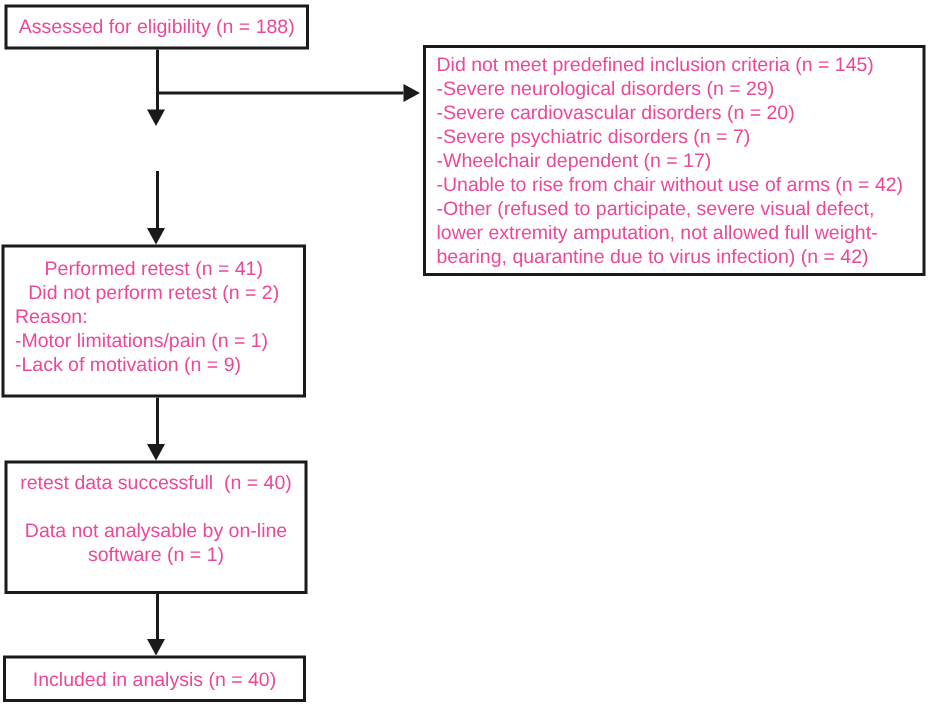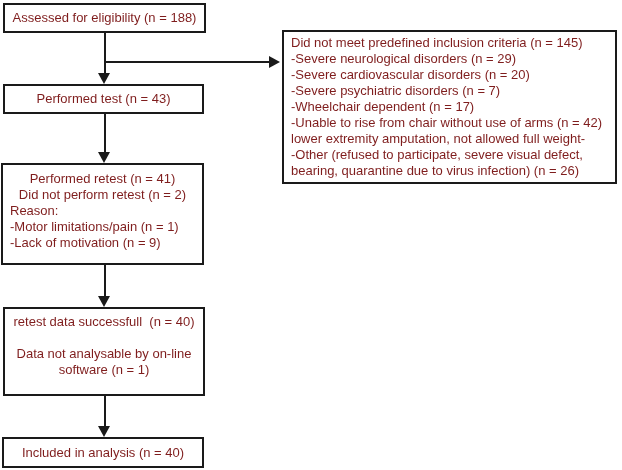--- a/index.html
+++ b/index.html
@@ -8,21 +8,21 @@
     background: #ffffff;
   }
   .canvas {
     position: relative;
     width: 622px;
     height: 470px;
     background: #ffffff;
     font-family: "Liberation Sans", "DejaVu Sans", sans-serif;
     font-size: 13px;
     line-height: 16px;
-    color: #7f1d1d;
+    color: #ec4899;
     overflow: hidden;
   }
   .box {
     position: absolute;
     box-sizing: border-box;
     border: 2px solid #1a1a1a;
     background: #ffffff;
   }
   .box.vcenter {
     display: flex;
@@ -83,28 +83,25 @@
   <div class="hline" style="left:104px; top:61px; width:165px;"></div>
   <div class="arrow-right" style="left:269px; top:55.5px;"></div>
 
   <div class="box" id="box-excluded">
     <div class="line t-left">Did not meet predefined inclusion criteria (n = 145)</div>
     <div class="line t-left">-Severe neurological disorders (n = 29)</div>
     <div class="line t-left">-Severe cardiovascular disorders (n = 20)</div>
     <div class="line t-left">-Severe psychiatric disorders (n = 7)</div>
     <div class="line t-left">-Wheelchair dependent (n = 17)</div>
     <div class="line t-left">-Unable to rise from chair without use of arms (n = 42)</div>
+    <div class="line t-left">-Other (refused to participate, severe visual defect,</div>
     <div class="line t-left">lower extremity amputation, not allowed full weight-</div>
-    <div class="line t-left">-Other (refused to participate, severe visual defect,</div>
-    <div class="line t-left">bearing, quarantine due to virus infection) (n = 26)</div>
+    <div class="line t-left">bearing, quarantine due to virus infection) (n = 42)</div>
   </div>
 
-  <div class="box vcenter" id="box-test">
-    <div class="line t-center">Performed test (n = 43)</div>
-  </div>
 
   <div class="vline" style="left:103.5px; top:114px; height:41px;"></div>
   <div class="arrow-down" style="left:98px; top:152px;"></div>
 
   <div class="box" id="box-retest">
     <div class="line t-center">Performed retest (n = 41)</div>
     <div class="line t-center">Did not perform retest (n = 2)</div>
     <div class="line t-left">Reason:</div>
     <div class="line t-left">-Motor limitations/pain (n = 1)</div>
     <div class="line t-left">-Lack of motivation (n = 9)</div>

